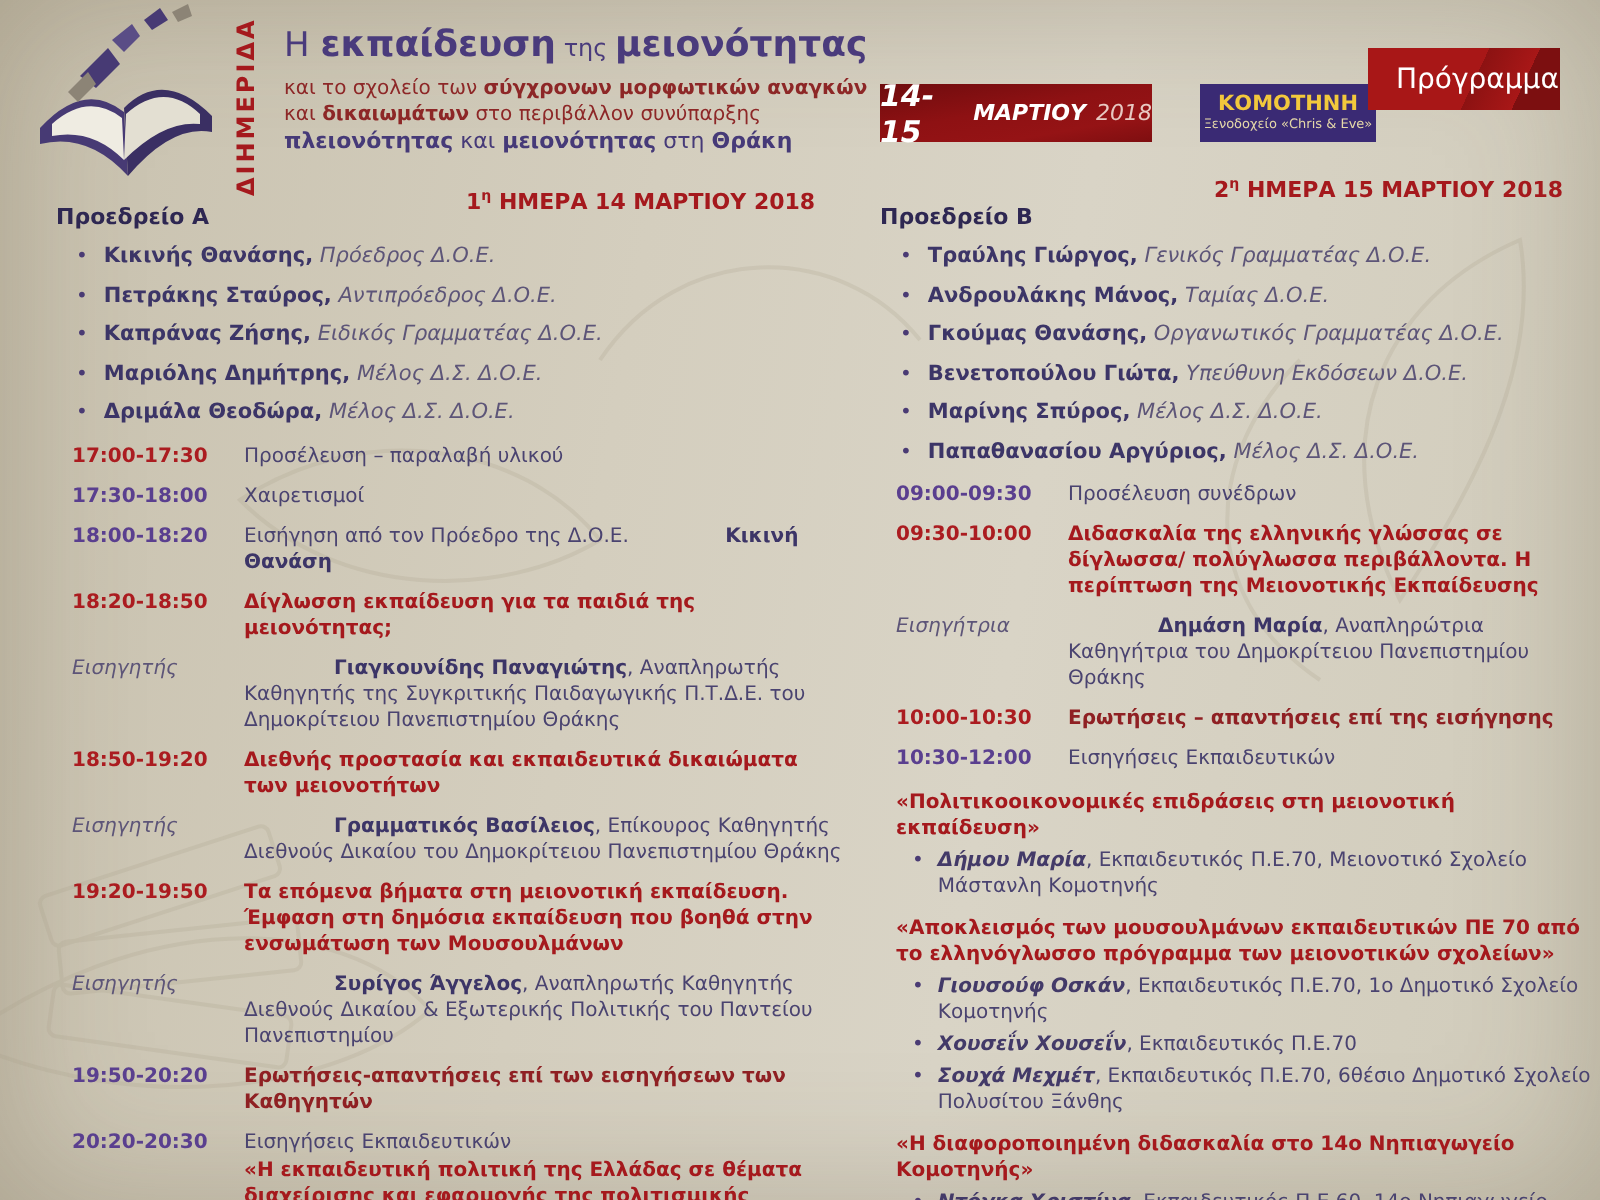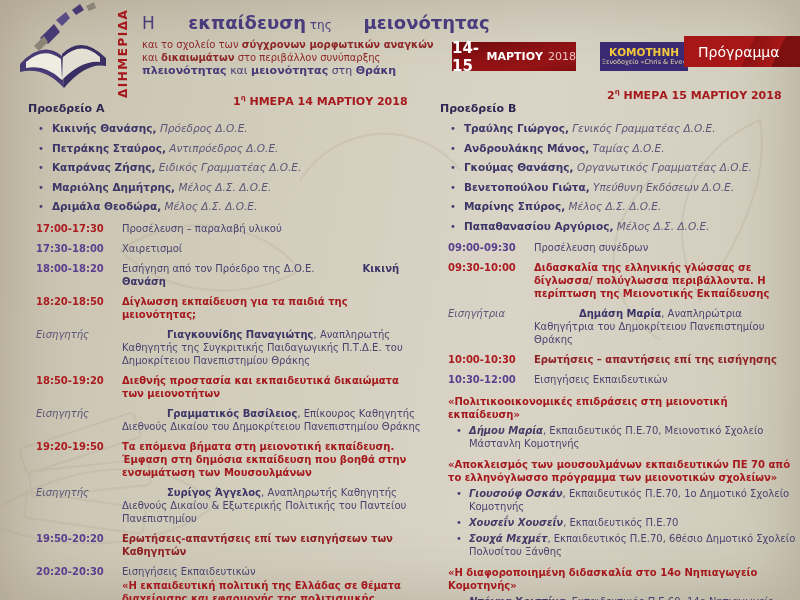--- a/index.html
+++ b/index.html
@@ -13,38 +13,38 @@
   .logo{position:absolute;left:10px;top:2px;}
   .vertical-label{position:absolute;left:116px;top:16px;height:82px;
         writing-mode:vertical-rl;transform:rotate(180deg);
         font-size:12px;font-weight:700;letter-spacing:1.5px;color:#a5191d;}
   .masthead-text{position:absolute;left:142px;top:12px;width:300px;line-height:1.2;}
   .mh-title{margin-bottom:4px;white-space:nowrap;}
   .mh-sub{font-size:10px;line-height:1.3;}
 
   
   .sg-t1{color:#4a3b7c;font-size:17px;}
-  .sg-t1b{color:#4a3b7c;font-size:18px;font-weight:700;margin-left:28px;}
+  .sg-t1b{color:#4a3b7c;font-size:18px;font-weight:700;}
   .sg-t1s{color:#4a3b7c;font-size:12px;}
   .sg-m{color:#8d2727;}
   .sg-mbd{color:#8d2727;font-weight:700;}
   .sg-pp{color:#463a78;font-size:11px;}
   .sg-ppb{color:#463a78;font-size:11px;font-weight:700;}
 
   
   .banner{position:absolute;top:42px;height:29px;display:flex;align-items:center;justify-content:center;}
-  .banner-dates{left:452px;width:124px;
-        background:linear-gradient(170deg,#6f0c0e 0%,#8e1113 45%,#951315 75%,#7e0e10 100%);}
+  .banner-dates{left:440px;width:136px;
+        background:linear-gradient(170deg,#6f0c0e 0%,#8e1113 45%,#951315 75%,#7e0e10 100%);font-style:italic;}
   .banner-dates .days{color:#fff;font-weight:700;font-size:15px;margin-right:5px;}
   .banner-dates .month{color:#fff;font-weight:700;font-size:11px;margin-right:5px;}
   .banner-dates .year{color:#e8c9c2;font-size:11px;}
   .banner-city{left:600px;width:88px;background:#3a2a74;flex-direction:column;line-height:1.1;}
   .banner-city .city{color:#f2c83c;font-weight:700;font-size:10.5px;}
   .banner-city .venue{color:#e5d8a9;font-size:6.5px;}
-  .banner-program{left:684px;width:116px;top:36px;height:31px;justify-content:flex-start;padding-left:14px;box-sizing:border-box;
+  .banner-program{left:684px;width:96px;top:24px;height:31px;justify-content:flex-start;padding-left:14px;box-sizing:border-box;
         background:linear-gradient(115deg,#a81717 55%,#8c1212 55%,#a81717 78%,#7c0f10 78%);
         color:#fff;font-size:14px;}
 
   
   .day-heading{position:absolute;font-size:11px;font-weight:700;color:#a5191d;white-space:nowrap;}
   .day1-heading{left:233px;top:94px;}
   .day2-heading{left:607px;top:88px;}
   .day-heading sup{font-size:7px;}
 
   

